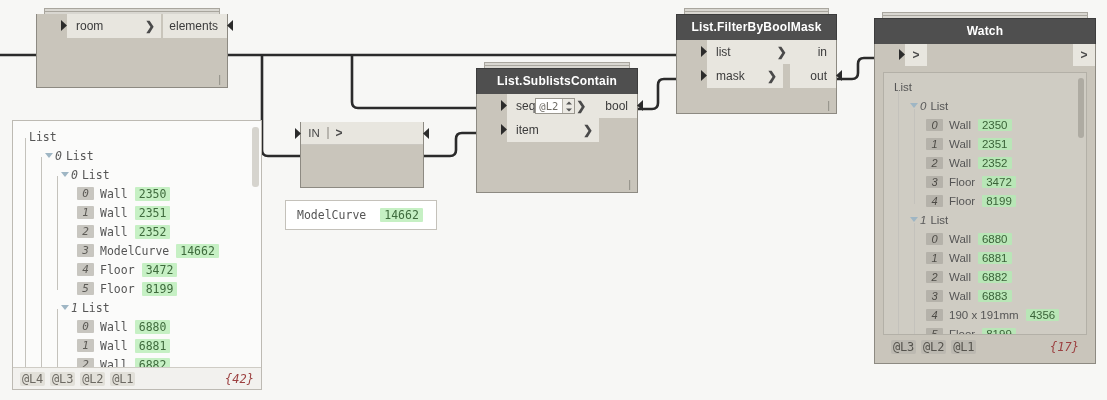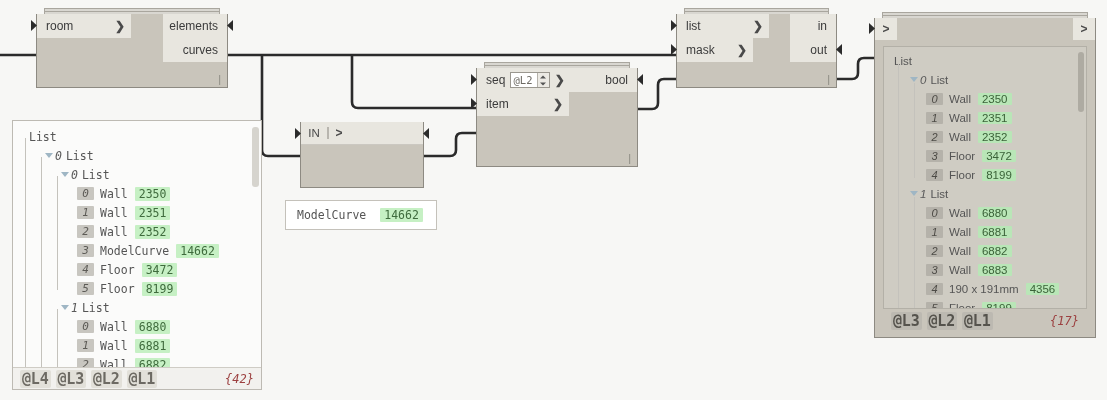--- a/index.html
+++ b/index.html
@@ -24,21 +24,21 @@
   }
   .node .body{
     background:#c9c5bb;border:1px solid #8d8a82;border-top:none;
     position:relative;
   }
   .portrow{display:flex;justify-content:space-between;height:24px;}
   .port{
     background:#e8e6df;display:flex;align-items:center;font-size:12px;color:#3b3b3b;
     box-sizing:border-box;position:relative;
   }
-  .port.in{padding-left:9px;justify-content:space-between;padding-right:6px;}
+  .port.in{padding-left:9px;justify-content:space-between;padding-right:6px;margin-left:30px;}
   .port.out{padding-right:9px;justify-content:flex-end;}
   .chev{font-weight:bold;color:#4a4a4a;font-size:12px;line-height:1;}
   .node .tag{position:absolute;right:6px;bottom:2px;color:#8d8a82;font-size:11px;}
   .dotL{position:absolute;left:-6px;width:6px;height:11px;background:#2b2b2b;
         clip-path:polygon(0 0,100% 50%,0 100%);}
   .dotR{position:absolute;right:-6px;width:6px;height:11px;background:#2b2b2b;
         clip-path:polygon(0 50%,100% 0,100% 100%);}
 
   
   .preview{
@@ -46,22 +46,22 @@
     font-family:"DejaVu Sans Mono", monospace;
   }
   .preview .scrollarea{position:relative;overflow:hidden;height:calc(100% - 22px);}
   .preview .sb{position:absolute;right:2px;top:4px;width:7px;background:#d6d4ce;border-radius:3px;}
   .preview .foot{
     height:22px;border-top:1px solid #cfccc5;background:#f2f1ee;
     display:flex;align-items:center;justify-content:space-between;
     padding:0 7px;box-sizing:border-box;
   }
   .levels{display:flex;gap:5px;}
-  .lvl{font-size:15px;color:#6d6a63;background:#e2e0d9;border-radius:2px;padding:0 2px;
-       font-family:"DejaVu Sans Mono", monospace;letter-spacing:-.2px;font-weight:bold;}
+  .lvl{font-size:12px;color:#6d6a63;background:#e2e0d9;border-radius:2px;padding:0 2px;
+       font-family:"DejaVu Sans Mono", monospace;letter-spacing:-.2px;}
   .count{font-size:12px;color:#9c4040;font-style:italic;font-family:"DejaVu Sans Mono", monospace;}
 
   
   .row{height:19px;display:flex;align-items:center;font-size:11.5px;color:#5a5a5a;white-space:nowrap;}
   .tri{width:0;height:0;border-left:4px solid transparent;border-right:4px solid transparent;
        border-top:5px solid #9fb6c4;margin-right:2px;}
   .idx{background:#c8c6c0;color:#5d5b56;font-style:italic;min-width:13px;text-align:center;
        padding:0 2px;margin-right:6px;font-size:11px;border-radius:1px;}
   .typ{color:#555;margin-right:7px;}
   .val{background:#c6f0c4;color:#3f6b3d;padding:0 4px;border-radius:1px;}
@@ -133,25 +133,20 @@
         <div class="port in" style="width:94px;">
           <span>room</span>
           <span class="chev">❯</span>
           <span class="dotL" style="top:6px;"></span>
         </div>
         <div class="port out" style="width:64px;">
           <span>elements</span>
           <span class="dotR" style="top:6px;"></span>
         </div>
       </div>
-      <div class="portrow" style="justify-content:flex-end;">
-        <div class="port out" style="width:64px;">
-          <span>curves</span>
-        </div>
-      </div>
       <div class="tag">|</div>
     </div>
   </div>
 
   <div class="node" style="left:300px;top:122px;width:124px;">
     <div class="body" style="height:65px;">
       <div class="cbline">
         <span class="cbIN">IN</span>
         <span class="cbout chev">&gt;</span>
         <span class="dotL" style="top:6px;left:-6px;"></span>
@@ -163,20 +158,21 @@
   <div class="tooltip" style="left:285px;top:200px;width:152px;height:30px;">
     <span>ModelCurve</span>
     <span class="val">14662</span>
   </div>
 
   <div class="node" style="left:476px;top:68px;width:162px;">
     <div class="stack">
         <i></i>
         <i></i>
       </div>
+    <div class="hdr">List.SublistsContain</div>
     <div class="body" style="height:98px;">
       <div class="portrow">
         <div class="port in" style="width:92px;padding-right:2px;">
           <span>seq</span>
           <span class="spin">
             <span class="txt">@L2</span>
             <span class="arrows">
                 <b class="up"></b>
                 <b class="dn"></b>
               </span>
@@ -198,20 +194,21 @@
       </div>
       <div class="tag">|</div>
     </div>
   </div>
 
   <div class="node" style="left:676px;top:14px;width:161px;">
     <div class="stack">
         <i></i>
         <i></i>
       </div>
+    <div class="hdr">List.FilterByBoolMask</div>
     <div class="body" style="height:73px;">
       <div class="portrow">
         <div class="port in" style="width:92px;">
           <span>list</span>
           <span class="chev">❯</span>
           <span class="dotL" style="top:6px;"></span>
         </div>
         <div class="port out" style="width:46px;">
           <span>in</span>
         </div>
@@ -229,20 +226,21 @@
       </div>
       <div class="tag">|</div>
     </div>
   </div>
 
   <div class="node" style="left:874px;top:18px;width:222px;">
     <div class="stack">
         <i></i>
         <i></i>
       </div>
+    <div class="hdr">Watch</div>
     <div class="body" style="height:319px;">
       <div class="portrow" style="height:22px;">
         <div class="port in" style="width:22px;justify-content:center;padding:0;">
           <span class="chev">&gt;</span>
           <span class="dotL" style="top:5px;"></span>
         </div>
         <div class="port out" style="width:22px;justify-content:center;padding:0;">
           <span class="chev">&gt;</span>
         </div>
       </div>

